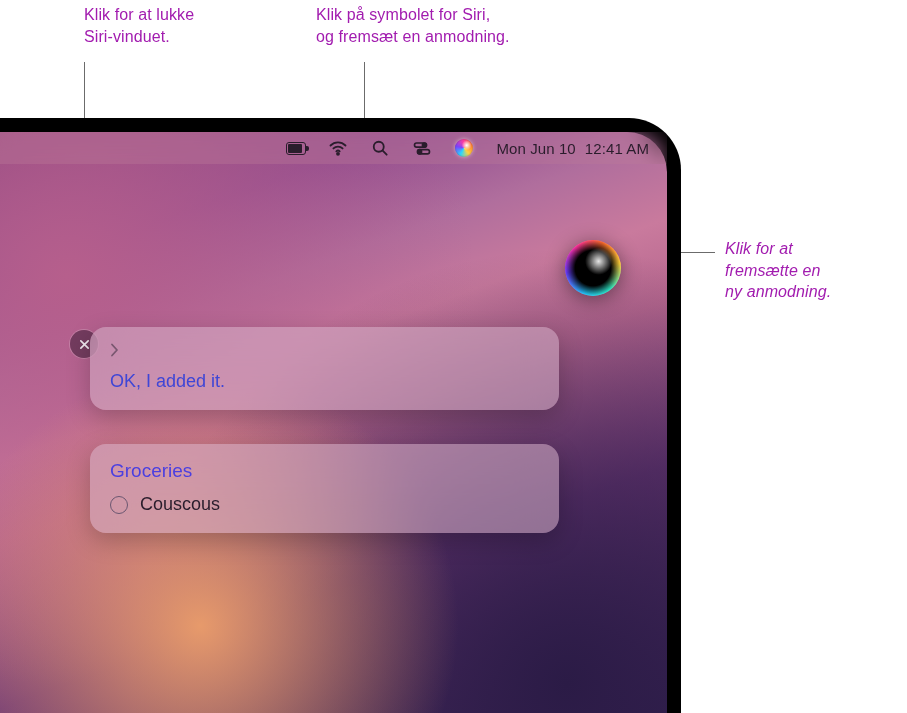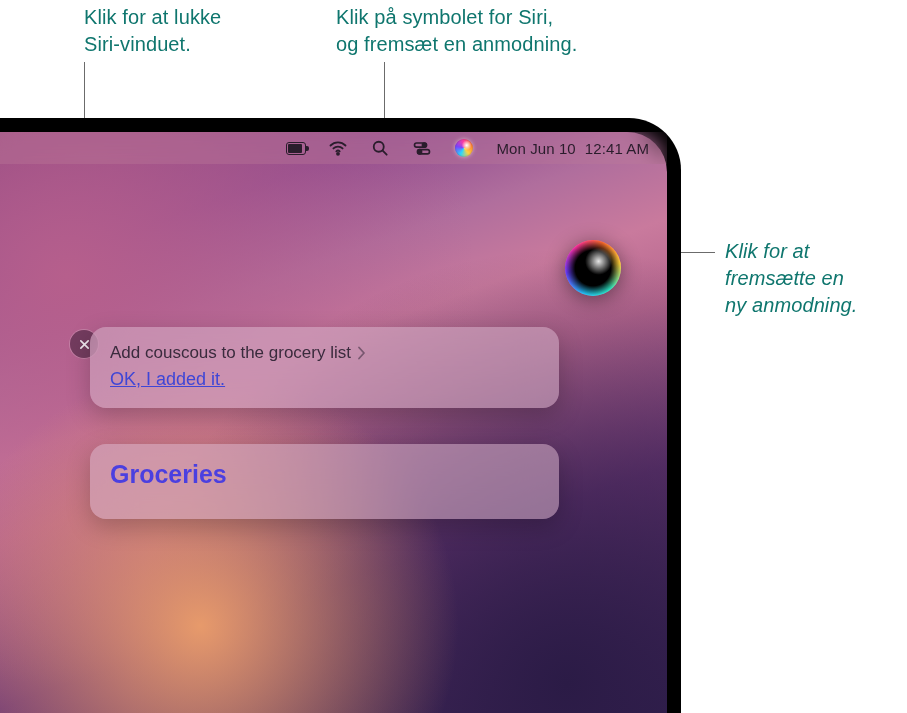--- a/index.html
+++ b/index.html
@@ -7,23 +7,23 @@
       width: 907px; height: 713px;
       font-family: -apple-system, "Helvetica Neue", Helvetica, Arial, sans-serif;
       background: #fff;
       position: relative;
       overflow: hidden;
     }
 
     
     .callout {
       position: absolute;
-      font-size: 20px;
+      font-size: 16px;
       line-height: 1.35;
-      color: #0f766e;
+      color: #a21caf;
       letter-spacing: .1px;
     }
     .callout .line {
       position: absolute;
       background: #6b6b6b;
     }
 
     
     .device {
       position: absolute;
@@ -113,37 +113,37 @@
       backdrop-filter: blur(20px);
       box-shadow: 0 8px 24px rgba(0,0,0,.22);
       padding: 16px 20px 18px;
     }
     .card.top { top:195px; }
     .card.bottom { top:312px; }
 
     .request-line { display:flex; align-items:center; gap:6px; font-size:17px; color:#3a2b3d; }
     .request-line svg { width:9px; height:14px; opacity:.55; }
 
-    .response { margin-top:6px; color:#3f46d6; font-size:18px; font-weight:400;text-decoration:underline; }
-
-    .list-title { color:#4b3fe0; font-weight:700; font-size:25px; margin-bottom:12px; }
+    .response { margin-top:14px; color:#3f46d6; font-size:18px; font-weight:400; }
+
+    .list-title { color:#4b3fe0; font-weight:400; font-size:19px; margin-bottom:12px; }
     .list-item { display:flex; align-items:center; gap:12px; font-size:18px; color:#2a1d2c; }
     .radio { width:18px; height:18px; border:1.8px solid #6a5670; border-radius:50%; }
 
   </style>
 </head>
 <body>
 
 <div class="callout" style="left:84px; top:4px;">
   <span style="white-space:pre-line;">Klik for at lukke
 Siri-vinduet.</span>
   <div class="line" style="left:0px; top:58px; width:1px; height:270px;"></div>
 </div>
 
-<div class="callout" style="left:336px; top:4px;">
+<div class="callout" style="left:316px; top:4px;">
   <span style="white-space:pre-line;">Klik på symbolet for Siri,
 og fremsæt en anmodning.</span>
   <div class="line" style="left:48px; top:58px; width:1px; height:88px;"></div>
 </div>
 
 <div class="callout" style="left:725px; top:238px;">
   <span style="white-space:pre-line;font-style:italic;">Klik for at
 fremsætte en
 ny anmodning.</span>
   <div class="line" style="left:-115px; top:14px; width:105px; height:1px;"></div>
@@ -192,26 +192,29 @@
     <div class="siri-orb"></div>
 
     <div class="close-btn">
       <svg viewBox="0 0 12 12" stroke="#efe7ee" stroke-width="1.8" stroke-linecap="round">
         <path d="M2 2l8 8M10 2l-8 8"></path>
       </svg>
     </div>
 
     <div class="card top">
       <div class="request-line">
-        <span>Add couscous to the grocery list</span>
         <svg viewBox="0 0 8 14" fill="none" stroke="#3a2b3d" stroke-width="1.8" stroke-linecap="round" stroke-linejoin="round">
           <path d="M1.5 1.5l5 5.5-5 5.5"></path>
         </svg>
       </div>
       <div class="response">OK, I added it.</div>
     </div>
 
     <div class="card bottom">
       <div class="list-title">Groceries</div>
+      <div class="list-item">
+        <span class="radio"></span>
+        <span>Couscous</span>
+      </div>
     </div>
 
   </div>
 </div>
 
 </body></html>

